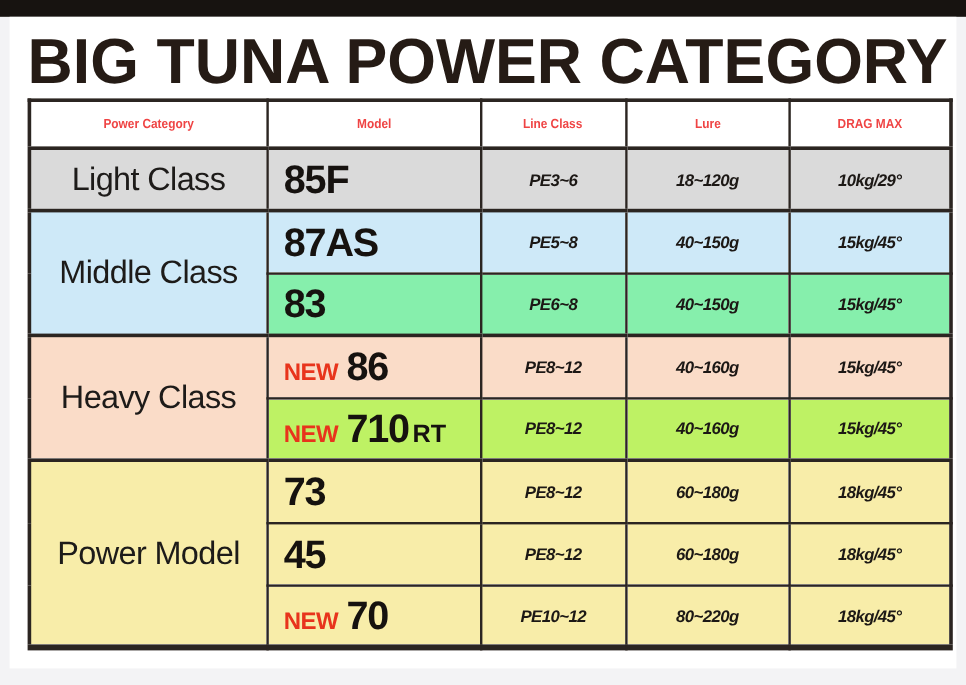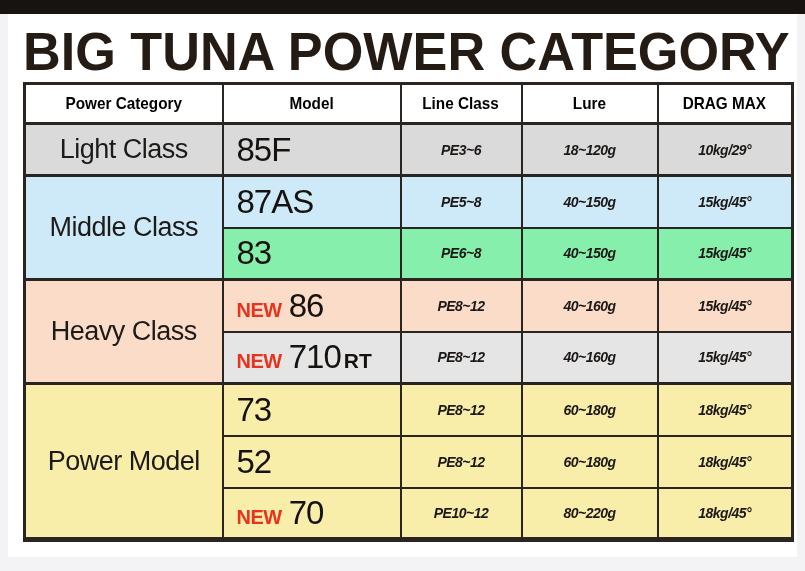--- a/index.html
+++ b/index.html
@@ -40,23 +40,23 @@
   .spec-table td, .spec-table th {
     border: 2px solid #2b2521;
     text-align: center;
     vertical-align: middle;
     overflow: hidden;
   }
   .spec-table { border: 3px solid #2b2521; border-bottom-width: 5px; }
   tr.header-row th {
     height: 40px;
     background: #ffffff;
-    font-size: 17px;
+    font-size: 11px;
     font-weight: bold;
-    color: #000000;
+    color: #ef4444;
   }
   tr.header-row th .condensed {
     display: inline-block;
     transform: scaleX(0.9);
     white-space: nowrap;
   }
   tr.data-row td { height: 52px; }
   tr.group-start td { border-top-width: 3px; }
   td.category-cell {
     font-size: 27px;
@@ -64,21 +64,21 @@
     color: #1d1b19;
     letter-spacing: -0.5px;
   }
   td.model-cell {
     text-align: left;
     padding-left: 13px;
     white-space: nowrap;
   }
   .model-number {
     font-size: 33px;
-    font-weight: normal;
+    font-weight: bold;
     color: #16120f;
     letter-spacing: -1px;
   }
   .model-suffix {
     font-size: 21px;
     font-weight: bold;
     color: #16120f;
     margin-left: 3px;
   }
   .new-badge {
@@ -143,36 +143,36 @@
       <td class="value-cell">15kg/45°</td>
     </tr>
 
     <tr class="data-row group-start" style="background-color: rgb(250, 220, 200);">
       <td class="category-cell" rowspan="2">Heavy Class</td>
       <td class="model-cell"><span class="new-badge" style="color: rgb(232, 52, 28);">NEW</span><span class="model-number">86</span></td>
       <td class="value-cell">PE8~12</td>
       <td class="value-cell">40~160g</td>
       <td class="value-cell">15kg/45°</td>
     </tr>
-    <tr class="data-row" style="background-color: #e5e5e5;">
+    <tr class="data-row" style="background-color: #bef264;">
       <td class="model-cell"><span class="new-badge" style="color: rgb(232, 52, 28);">NEW</span><span class="model-number">710</span><span class="model-suffix">RT</span></td>
       <td class="value-cell">PE8~12</td>
       <td class="value-cell">40~160g</td>
       <td class="value-cell">15kg/45°</td>
     </tr>
 
     <tr class="data-row group-start" style="background-color: rgb(248, 237, 169);">
       <td class="category-cell" rowspan="3">Power Model</td>
       <td class="model-cell"><span class="model-number">73</span></td>
       <td class="value-cell">PE8~12</td>
       <td class="value-cell">60~180g</td>
       <td class="value-cell">18kg/45°</td>
     </tr>
     <tr class="data-row" style="background-color: rgb(248, 237, 169);">
-      <td class="model-cell"><span class="model-number">52</span></td>
+      <td class="model-cell"><span class="model-number">45</span></td>
       <td class="value-cell">PE8~12</td>
       <td class="value-cell">60~180g</td>
       <td class="value-cell">18kg/45°</td>
     </tr>
     <tr class="data-row" style="background-color: rgb(248, 237, 169);">
       <td class="model-cell"><span class="new-badge" style="color: rgb(232, 52, 28);">NEW</span><span class="model-number">70</span></td>
       <td class="value-cell">PE10~12</td>
       <td class="value-cell">80~220g</td>
       <td class="value-cell">18kg/45°</td>
     </tr>

